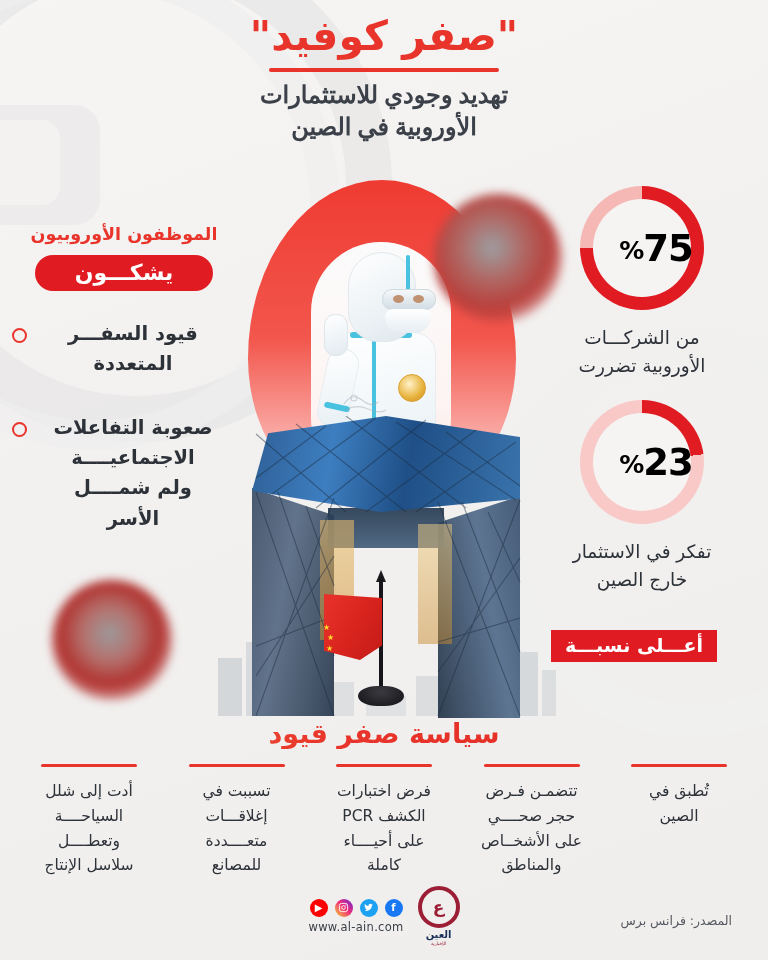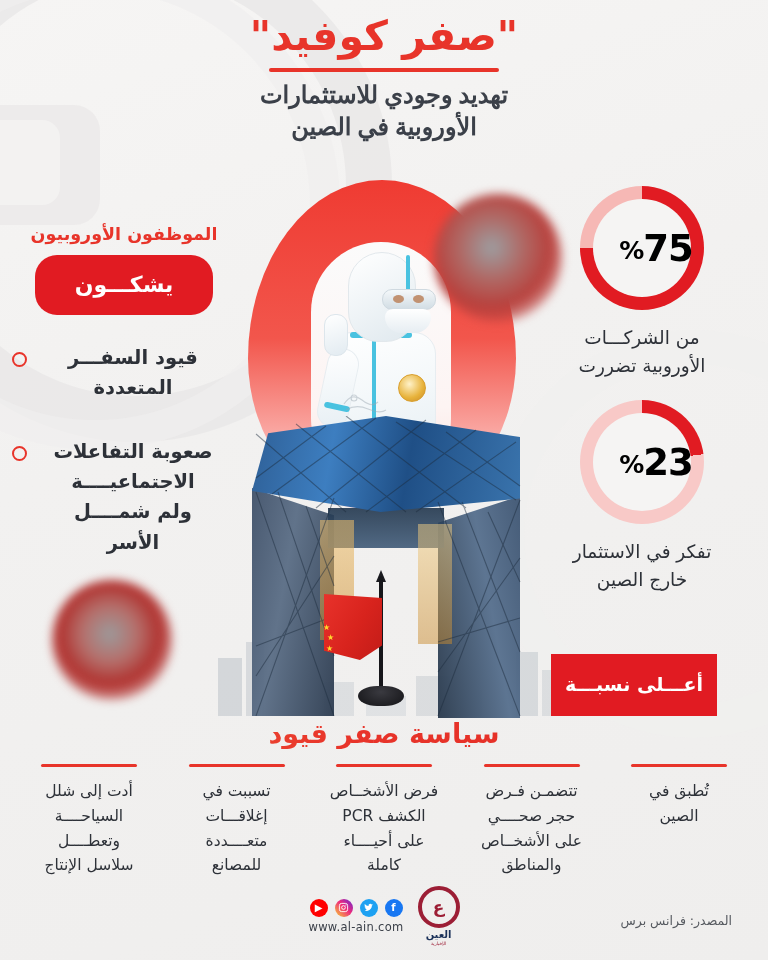--- a/index.html
+++ b/index.html
@@ -27,21 +27,21 @@
   .title-wrap{position:absolute;top:14px;left:0;right:0;text-align:center;z-index:6;}
   .title-main{font-size:41px;font-weight:bold;color:#e8342a;letter-spacing:-.5px;line-height:1.1;
     display:inline-block;padding-bottom:4px;}
   .title-rule{width:230px;height:4px;background:#e8342a;margin:5px auto 8px auto;border-radius:2px;}
   .title-sub{font-size:24px;font-weight:bold;color:#3b4049;line-height:1.32;font-family:Liberation Serif, serif;}
 
   
   .left{position:absolute;right:auto;left:0;top:198px;width:248px;text-align:center;z-index:7;margin-top:26px;}
   .left-head{font-size:17.5px;font-weight:bold;color:#e8342a;line-height:1.2;margin-bottom:10px;}
   .left-badge{display:inline-block;background:#e11b22;color:#ffffff;font-size:22px;font-weight:bold;
-    border-radius:22px;padding:16px 40px;line-height:1.25;letter-spacing:1px;}
+    border-radius:22px;padding:4px 40px;line-height:1.25;letter-spacing:1px;}
   .bullets{margin-top:28px;}
   .bullet{display:flex;flex-direction:row-reverse;align-items:flex-start;
     justify-content:flex-start;gap:9px;padding:0 18px 0 12px;margin-bottom:34px;}
   .dot{flex:0 0 auto;width:11px;height:11px;border-radius:50%;border:2.4px solid #e8342a;
     background:transparent;margin-top:9px;}
   .bullet-text{font-size:19.5px;color:#2d3138;line-height:1.55;text-align:center;flex:1;font-weight:700;}
 
   
   .art{position:absolute;left:196px;top:170px;width:380px;height:560px;z-index:3;}
   .zero-blob{position:absolute;left:52px;top:10px;width:268px;height:330px;border-radius:50% 50% 46% 46%/54% 54% 46% 46%;
@@ -122,21 +122,21 @@
   .stat2{top:400px}
   .donut{position:relative;width:124px;height:124px;margin:0 auto;border-radius:50%;}
   .donut-inner{position:absolute;left:13px;top:13px;width:98px;height:98px;border-radius:50%;
     background:#f5f4f3;display:flex;align-items:center;justify-content:center;}
   .donut-val{font-size:37px;font-weight:bold;color:#000000;direction:ltr;letter-spacing:-1px;margin-left:28px;}
   .donut-val .pct{font-size:25px;vertical-align:2px;}
   .stat-cap{font-size:18.5px;color:#2d3138;line-height:1.5;margin-top:14px;font-weight:500;}
 
   .hi-badges{position:absolute;right:14px;top:630px;width:240px;text-align:center;z-index:7;}
   .hi-badge{display:inline-block;background:#e11b22;color:#fff;font-weight:bold;
-    font-size:19px;padding:18px 14px;line-height:1.35;margin-top:24px;}
+    font-size:19px;padding:3px 14px;line-height:1.35;}
   .hi-badge.b2{font-size:18px;padding:3px 22px;margin-top:3px;}
 
   
   .sec-title{position:absolute;left:0;right:0;top:718px;text-align:center;z-index:7;
     font-size:27px;font-weight:bold;
     background:linear-gradient(90deg,#f2653c 0%,#e8342a 45%,#e22b24 100%);
     -webkit-background-clip:text;background-clip:text;color:transparent;}
 
   
   .cols{position:absolute;left:26px;right:26px;top:764px;display:flex;flex-direction:row;
@@ -320,21 +320,21 @@
       <div class="col-text">
         <span>تتضمـن فـرض</span><br>
         <span>حجر صحــــي</span><br>
         <span>على الأشخــاص</span><br>
         <span>والمناطق</span>
       </div>
     </div>
     <div class="col">
       <div class="col-rule"></div>
       <div class="col-text">
-        <span>فرض الأشخــاص</span><br>
+        <span>فرض اختبارات</span><br>
         <span>الكشف PCR</span><br>
         <span>على أحيــــاء</span><br>
         <span>كاملة</span>
       </div>
     </div>
     <div class="col">
       <div class="col-rule"></div>
       <div class="col-text">
         <span>تسببت في</span><br>
         <span>إغلاقـــات</span><br>

